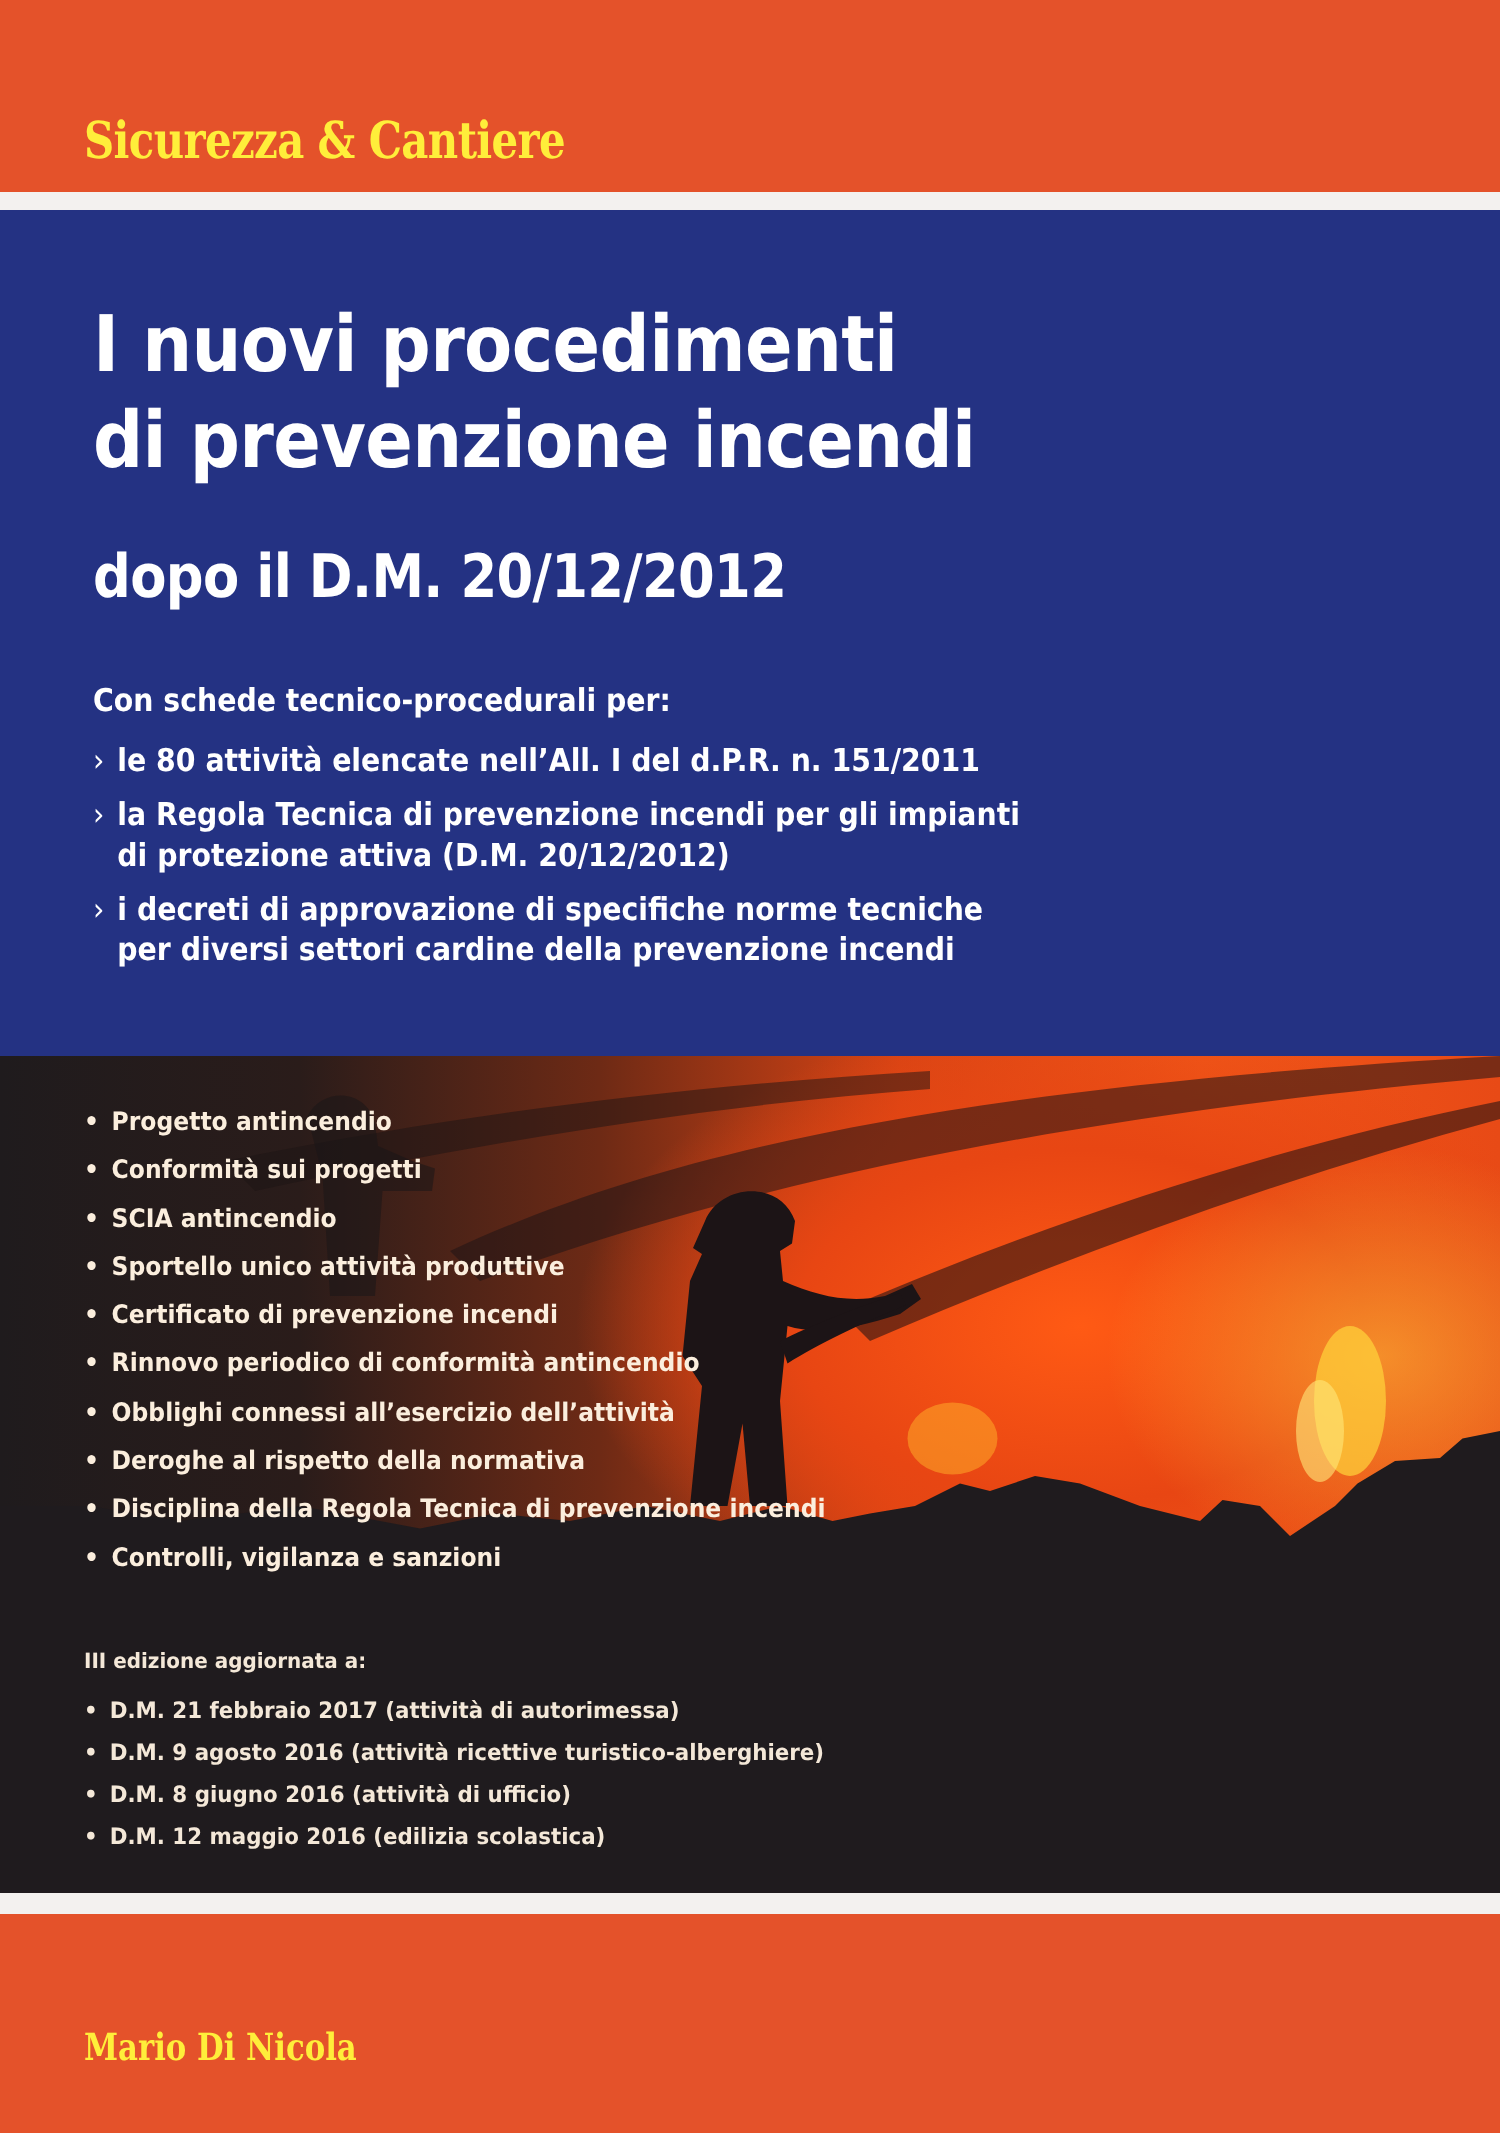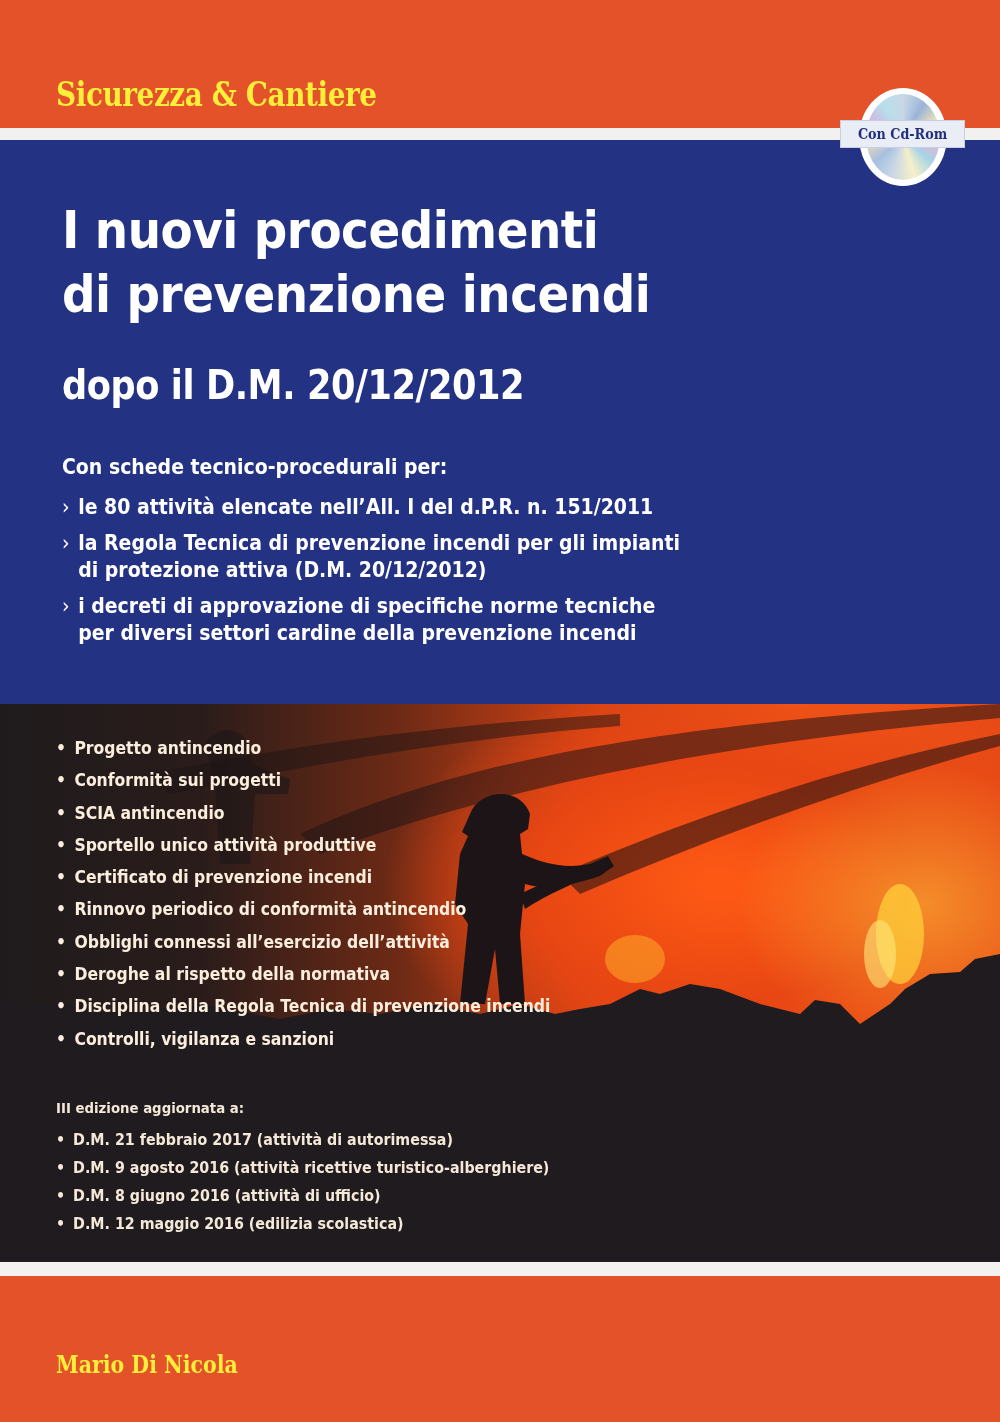--- a/index.html
+++ b/index.html
@@ -73,26 +73,20 @@
 
   <div class="desc-intro">Con schede tecnico-procedurali per:</div>
   <ul class="desc-list">
     <li><span class="chev">›</span><span>le 80 attività elencate nell’All. I del d.P.R. n. 151/2011</span></li>
     <li><span class="chev">›</span><span>la Regola Tecnica di prevenzione incendi per gli impianti
 di protezione attiva (D.M. 20/12/2012)</span></li>
     <li><span class="chev">›</span><span>i decreti di approvazione di specifiche norme tecniche
 per diversi settori cardine della prevenzione incendi</span></li>
   </ul>
 
-  <div class="cd-badge">
-    <div class="cd-disc"></div>
-    <div class="cd-inner"></div>
-    <div class="cd-hole"></div>
-    <div class="cd-label"><span>Con Cd-Rom</span></div>
-  </div>
 
   <div class="photo">
     <svg width="1000" height="558" viewBox="0 0 1000 558">
 
       <path d="M300 130 C 450 60, 650 20, 1000 0 L 1000 14 C 700 40, 480 90, 320 150 Z" fill="#1f1416" opacity="0.55"></path>
       <path d="M560 170 C 700 110, 850 60, 1000 30 L 1000 42 C 860 80, 720 130, 580 190 Z" fill="#2a1412" opacity="0.6"></path>
       <path d="M150 70 C 300 40, 450 20, 620 10 L 620 22 C 460 34, 310 60, 170 90 Z" fill="#1b1414" opacity="0.5"></path>
 
       <path d="M470 110 C 480 85, 520 82, 530 110 L 528 125 L 520 130 L 522 150 C 545 160, 565 165, 590 160 L 608 152 L 614 162 L 600 172 C 570 182, 545 186, 525 180 L 520 230 L 525 300 L 500 300 L 495 245 L 485 300 L 460 300 L 468 220 L 455 200 L 460 150 L 468 132 L 462 128 Z" fill="#1c1416"></path>
 

